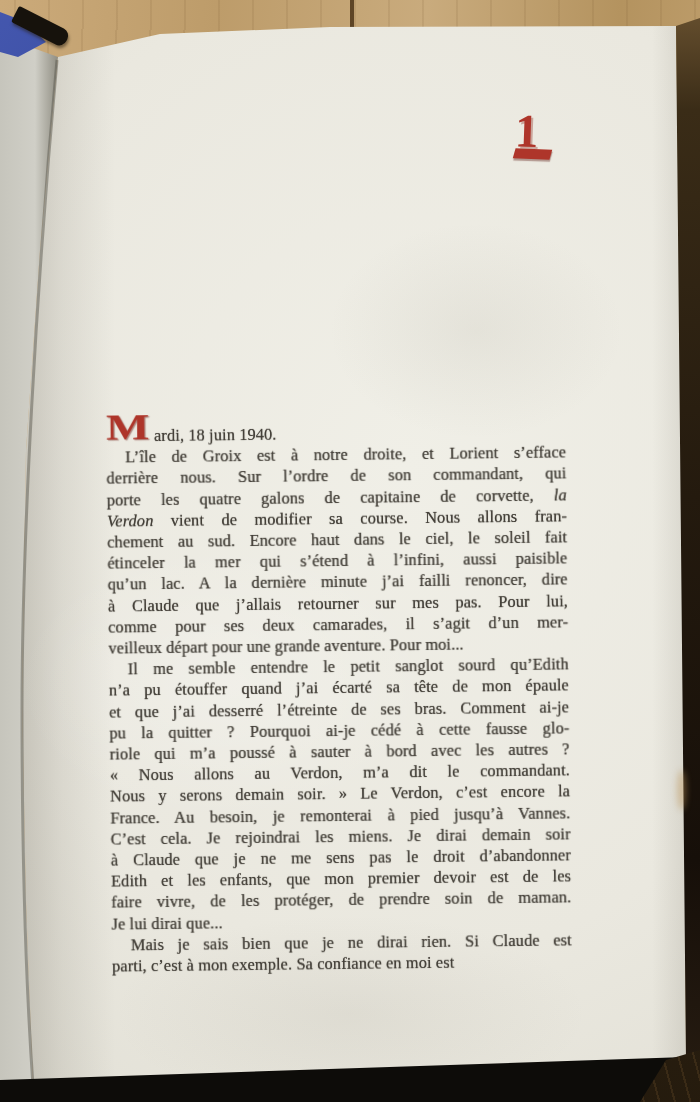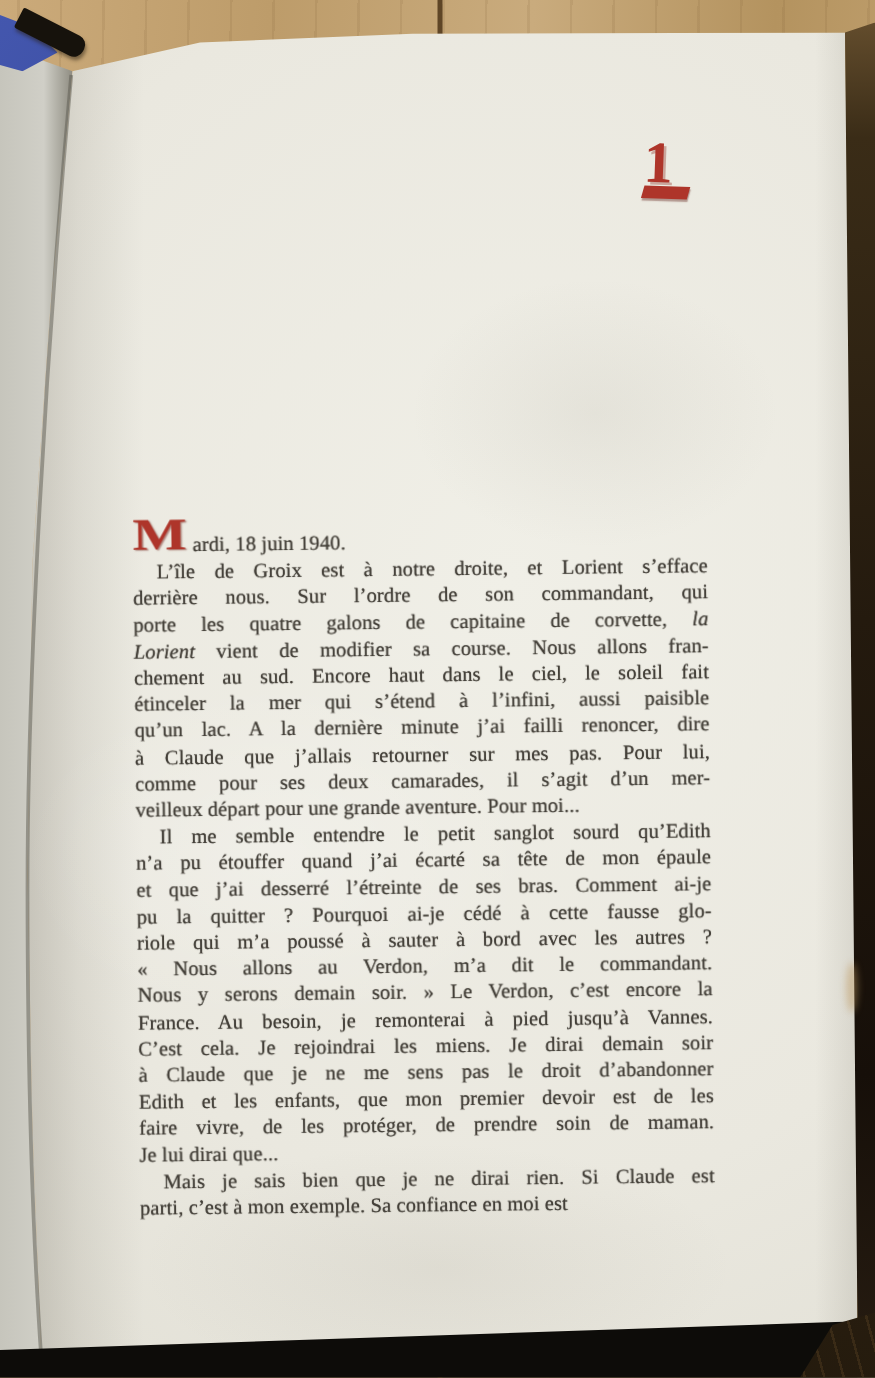--- a/index.html
+++ b/index.html
@@ -111,21 +111,21 @@
 
   <div class="numeral">1</div>
   <div class="numeral-base"></div>
 
   <div class="text-block">
     <div class="line first-line"><span class="dropcap"><i class="dc">M</i></span><span>ardi, 18 juin 1940.</span></div>
     <div id="lines-host">
         <div class="line indent">L’île de Groix est à notre droite, et Lorient s’efface</div>
         <div class="line">derrière nous. Sur l’ordre de son commandant, qui</div>
         <div class="line">porte les quatre galons de capitaine de corvette, <em>la</em></div>
-        <div class="line"><em>Lorient</em> vient de modifier sa course. Nous allons fran-</div>
+        <div class="line"><em>Verdon</em> vient de modifier sa course. Nous allons fran-</div>
         <div class="line">chement au sud. Encore haut dans le ciel, le soleil fait</div>
         <div class="line">étinceler la mer qui s’étend à l’infini, aussi paisible</div>
         <div class="line">qu’un lac. A la dernière minute j’ai failli renoncer, dire</div>
         <div class="line">à Claude que j’allais retourner sur mes pas. Pour lui,</div>
         <div class="line">comme pour ses deux camarades, il s’agit d’un mer-</div>
         <div class="line end">veilleux départ pour une grande aventure. Pour moi...</div>
         <div class="line indent">Il me semble entendre le petit sanglot sourd qu’Edith</div>
         <div class="line">n’a pu étouffer quand j’ai écarté sa tête de mon épaule</div>
         <div class="line">et que j’ai desserré l’étreinte de ses bras. Comment ai-je</div>
         <div class="line">pu la quitter ? Pourquoi ai-je cédé à cette fausse glo-</div>

